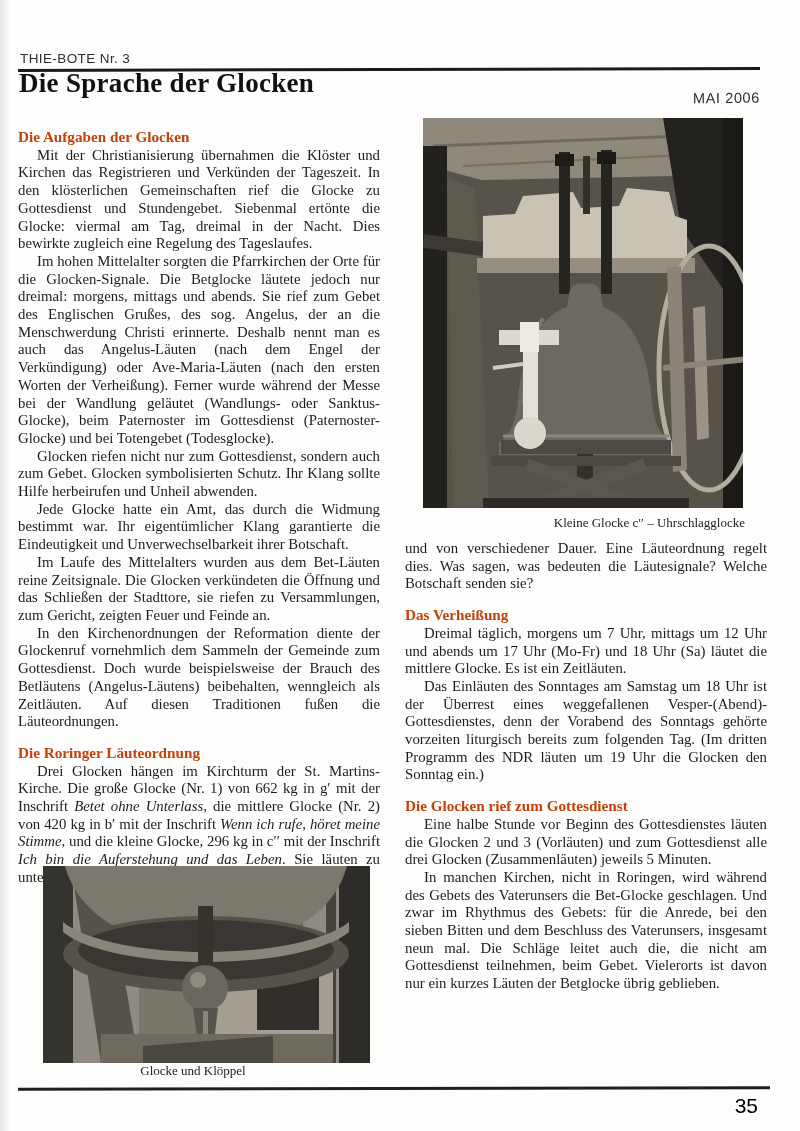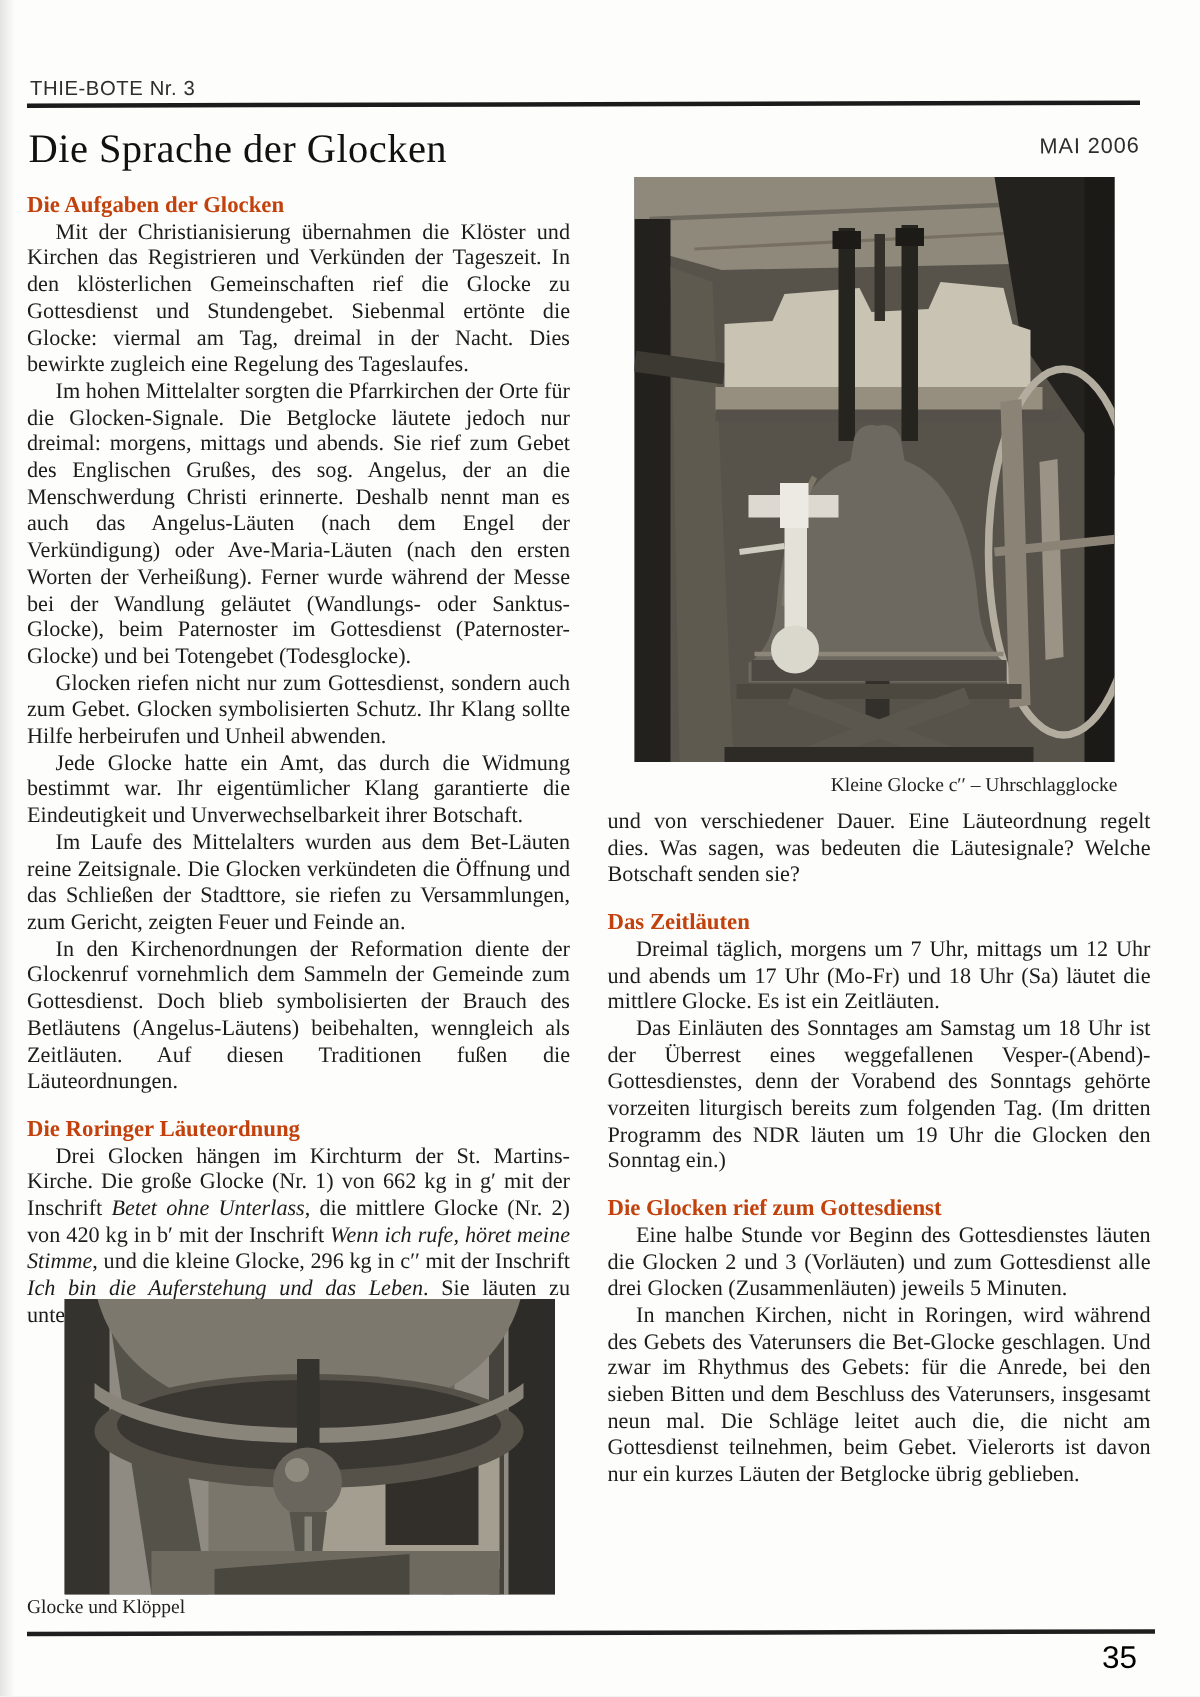--- a/index.html
+++ b/index.html
@@ -10,33 +10,33 @@
   }
   .page::before{content:"";position:absolute;left:0;top:0;width:10px;height:100%;
     background:linear-gradient(90deg,#e4e4e2,#fdfdfb);}
   .hdr-left{position:absolute;left:20px;top:51px;
     font-family:"Liberation Sans","DejaVu Sans",sans-serif;font-size:13.5px;color:#2e2e2e;letter-spacing:.4px;}
   .hdr-right{position:absolute;right:40px;top:46px;
     font-family:"Liberation Sans","DejaVu Sans",sans-serif;font-size:14.5px;color:#2e2e2e;letter-spacing:.6px;
     transform:rotate(-0.6deg);margin-top:44px;}
   .hdr-rule{position:absolute;left:18px;top:68px;width:742px;height:3px;background:#1b1b1b;
     transform:rotate(-0.15deg);}
-  .page-title{position:absolute;left:19px;top:84px;font-size:27px;font-weight:normal;color:#111;
+  .page-title{position:absolute;left:19px;top:68px;font-size:27px;font-weight:bold;color:#111;
     letter-spacing:.3px;}
   .col{position:absolute;width:362px;font-size:14.8px;line-height:17.7px;text-align:justify;}
   .col-left{left:18px;top:128px;}
   .col-right{left:405px;top:118px;}
   .sec-head{font-weight:bold;font-size:15.2px;margin:0 0 1px 0;color:#c2410c;}
   .sec-head.spaced{margin-top:13px;}
   .col p{margin:0;text-indent:19px;}
   .photo{display:block;background:#555;}
   .caption{font-size:13px;color:#222;line-height:15px;}
   .cap-right{text-align:right;padding-right:22px;margin-top:7px;margin-bottom:10px;}
   .cap-left-photo{position:absolute;left:43px;top:866px;}
-  .cap-left{position:absolute;left:18px;top:1063px;width:362px;text-align:left;padding-right:12px;box-sizing:border-box;}
+  .cap-left{position:absolute;left:18px;top:1063px;width:362px;text-align:center;padding-right:12px;box-sizing:border-box;}
   .intro-p{margin-top:3px !important;}
   .bot-rule{position:absolute;left:18px;top:1087px;width:752px;height:3px;background:#1f1f1f;
     transform:rotate(-0.12deg);}
   .page-num{position:absolute;right:42px;top:1094px;
     font-family:"Liberation Sans","DejaVu Sans",sans-serif;font-size:21px;color:#000000;}
 </style>
 </head>
 <body>
 
 <div class="page">
@@ -47,21 +47,21 @@
 
   <h1 class="page-title" style="margin:0;">Die Sprache der Glocken</h1>
 
   <div class="col col-left">
     <div class="sec-head">Die Aufgaben der Glocken</div>
     <p>Mit der Christianisierung übernahmen die Klöster und Kirchen das Registrieren und Verkünden der Tageszeit. In den klösterlichen Gemeinschaften rief die Glocke zu Gottesdienst und Stundengebet. Siebenmal ertönte die Glocke: viermal am Tag, dreimal in der Nacht. Dies bewirkte zugleich eine Regelung des Tageslaufes.</p>
     <p>Im hohen Mittelalter sorgten die Pfarrkirchen der Orte für die Glocken-Signale. Die Betglocke läutete jedoch nur dreimal: morgens, mittags und abends. Sie rief zum Gebet des Englischen Grußes, des sog. Angelus, der an die Menschwerdung Christi erinnerte. Deshalb nennt man es auch das Angelus-Läuten (nach dem Engel der Verkündigung) oder Ave-Maria-Läuten (nach den ersten Worten der Verheißung). Ferner wurde während der Messe bei der Wandlung geläutet (Wandlungs- oder Sanktus-Glocke), beim Paternoster im Gottesdienst (Paternoster-Glocke) und bei Totengebet (Todesglocke).</p>
     <p>Glocken riefen nicht nur zum Gottesdienst, sondern auch zum Gebet. Glocken symbolisierten Schutz. Ihr Klang sollte Hilfe herbeirufen und Unheil abwenden.</p>
     <p>Jede Glocke hatte ein Amt, das durch die Widmung bestimmt war. Ihr eigentümlicher Klang garantierte die Eindeutigkeit und Unverwechselbarkeit ihrer Botschaft.</p>
     <p>Im Laufe des Mittelalters wurden aus dem Bet-Läuten reine Zeitsignale. Die Glocken verkündeten die Öffnung und das Schließen der Stadttore, sie riefen zu Versammlungen, zum Gericht, zeigten Feuer und Feinde an.</p>
-    <p>In den Kirchenordnungen der Reformation diente der Glockenruf vornehmlich dem Sammeln der Gemeinde zum Gottesdienst. Doch blieb symbolisierten der Brauch des Betläutens (Angelus-Läutens) beibehalten, wenngleich als Zeitläuten. Auf diesen Traditionen fußen die Läuteordnungen.</p>
+    <p>In den Kirchenordnungen der Reformation diente der Glockenruf vornehmlich dem Sammeln der Gemeinde zum Gottesdienst. Doch wurde beispielsweise der Brauch des Betläutens (Angelus-Läutens) beibehalten, wenngleich als Zeitläuten. Auf diesen Traditionen fußen die Läuteordnungen.</p>
     <div class="sec-head spaced">Die Roringer Läuteordnung</div>
     <p><span>Drei Glocken hängen im Kirchturm der St. Martins-Kirche. Die große Glocke (Nr. 1) von 662 kg in g′ mit der Inschrift </span><span style="font-style: italic;">Betet ohne Unterlass</span><span>, die mittlere Glocke (Nr. 2) von 420 kg in b′ mit der Inschrift </span><span style="font-style: italic;">Wenn ich rufe, höret meine Stimme</span><span>, und die kleine Glocke, 296 kg in c′′ mit der Inschrift </span><span style="font-style: italic;">Ich bin die Auferstehung und das Leben</span><span>. Sie läuten zu unterschiedlicher Stunde, in unterschiedlicher Besetzung</span></p>
   </div>
 
   <svg class="photo cap-left-photo" width="327" height="197" viewBox="0 0 327 197">
     <rect width="327" height="197" fill="#8f8b82"></rect>
     <rect x="0" y="0" width="30" height="197" fill="#35332e"></rect>
     <polygon points="28,0 62,0 96,197 58,197" fill="#55524a"></polygon>
     <rect x="296" y="0" width="31" height="197" fill="#2e2c28"></rect>
     <rect x="283" y="0" width="10" height="197" fill="#45433c"></rect>
@@ -131,21 +131,21 @@
 
       <rect x="68" y="338" width="190" height="10" fill="#4c4840"></rect>
       <line x1="104" y1="346" x2="222" y2="390" stroke="#5c574e" stroke-width="12"></line>
       <line x1="222" y1="346" x2="104" y2="390" stroke="#5c574e" stroke-width="12"></line>
       <rect x="60" y="380" width="206" height="10" fill="#2e2b26"></rect>
     </svg>
     <div class="caption cap-right">Kleine Glocke c′′ – Uhrschlagglocke</div>
 
     <p class="intro-p" style="text-indent:0;">und von verschiedener Dauer. Eine Läuteordnung regelt dies. Was sagen, was bedeuten die Läutesignale? Welche Botschaft senden sie?</p>
 
-    <div class="sec-head spaced">Das Zeitläuten</div>
+    <div class="sec-head spaced">Das Verheißung</div>
     <p>Dreimal täglich, morgens um 7 Uhr, mittags um 12 Uhr und abends um 17 Uhr (Mo-Fr) und 18 Uhr (Sa) läutet die mittlere Glocke. Es ist ein Zeitläuten.</p>
     <p>Das Einläuten des Sonntages am Samstag um 18 Uhr ist der Überrest eines weggefallenen Vesper-(Abend)-Gottesdienstes, denn der Vorabend des Sonntags gehörte vorzeiten liturgisch bereits zum folgenden Tag. (Im dritten Programm des NDR läuten um 19 Uhr die Glocken den Sonntag ein.)</p>
 
     <div class="sec-head spaced">Die Glocken rief zum Gottesdienst</div>
     <p>Eine halbe Stunde vor Beginn des Gottesdienstes läuten die Glocken 2 und 3 (Vorläuten) und zum Gottesdienst alle drei Glocken (Zusammenläuten) jeweils 5 Minuten.</p>
     <p>In manchen Kirchen, nicht in Roringen, wird während des Gebets des Vaterunsers die Bet-Glocke geschlagen. Und zwar im Rhythmus des Gebets: für die Anrede, bei den sieben Bitten und dem Beschluss des Vaterunsers, insgesamt neun mal. Die Schläge leitet auch die, die nicht am Gottesdienst teilnehmen, beim Gebet. Vielerorts ist davon nur ein kurzes Läuten der Betglocke übrig geblieben.</p>
   </div>
 
   <div class="bot-rule"></div>
   <div class="page-num">35</div>

